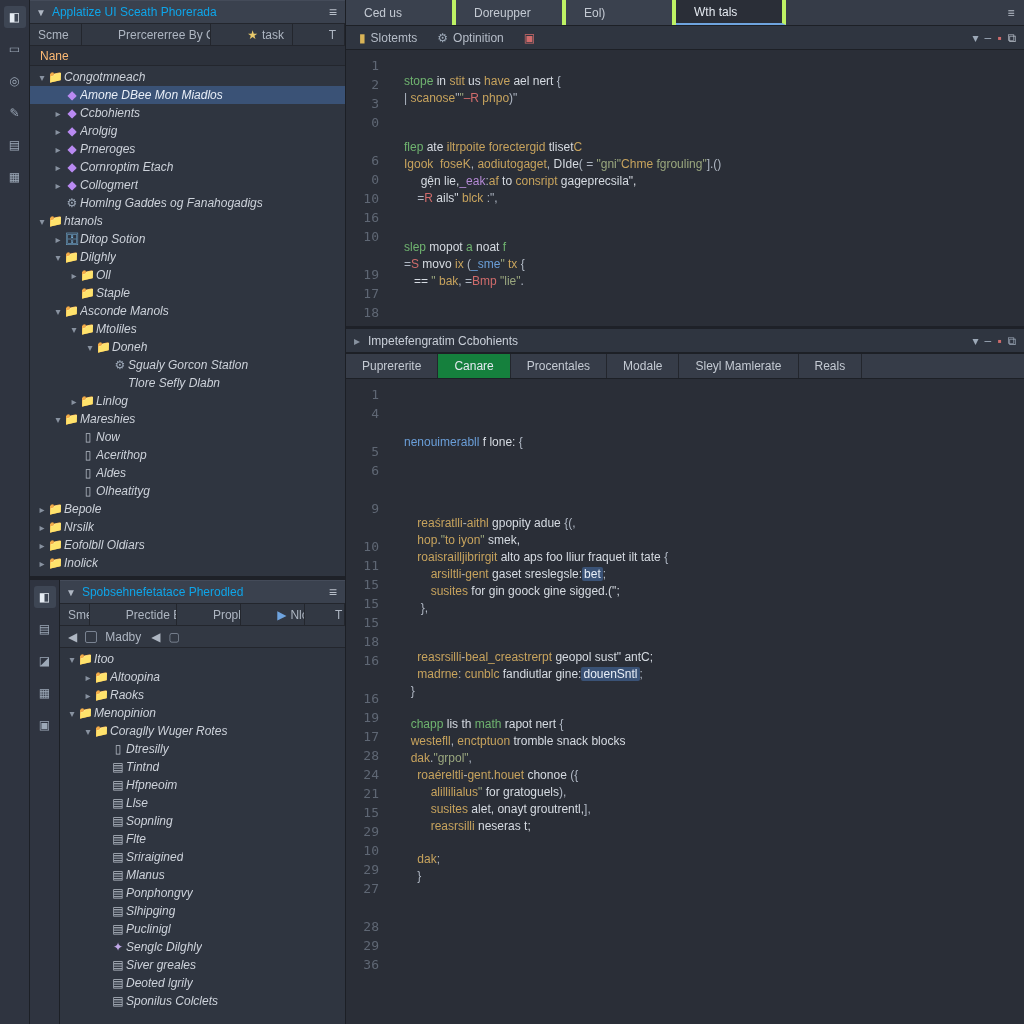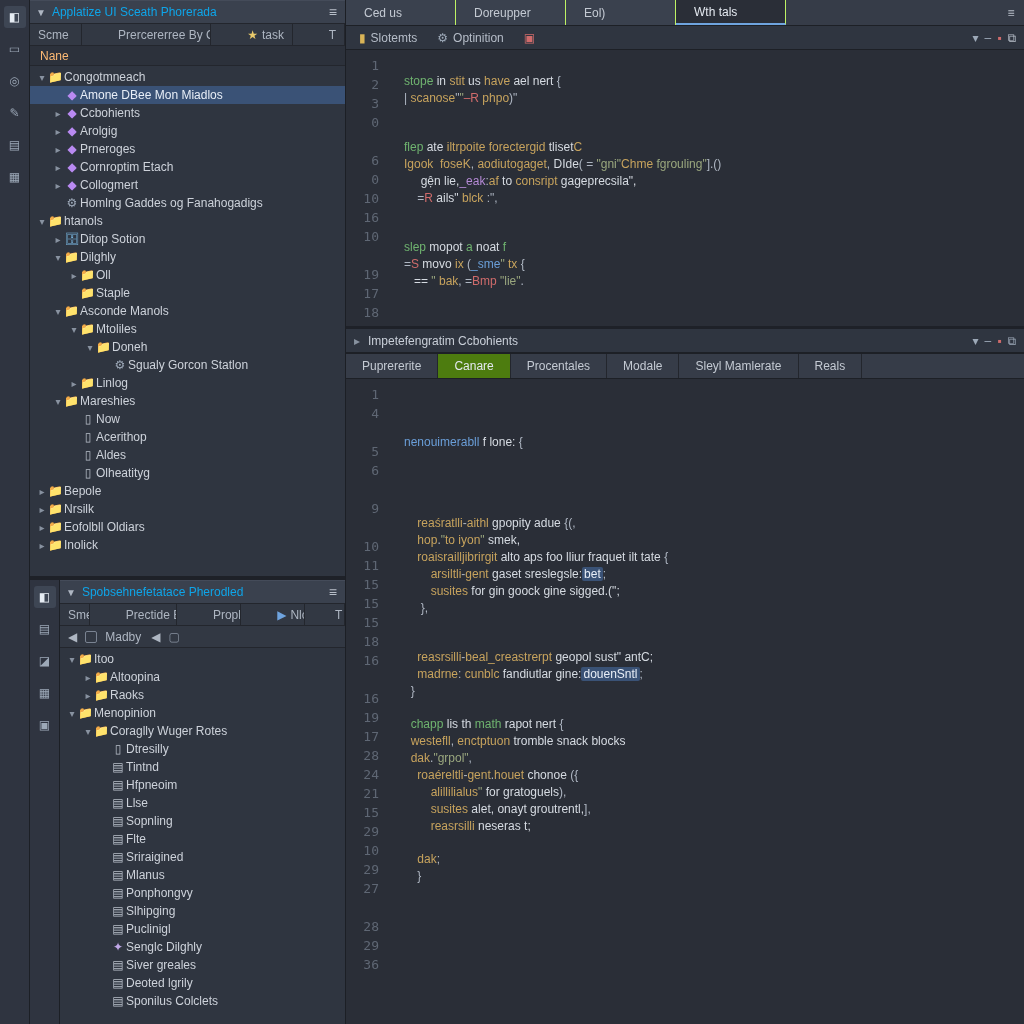--- a/index.html
+++ b/index.html
@@ -24,21 +24,21 @@
   .subbar .iconcell { width:24px; justify-content:center; padding:0;}
   .colhdr { height:20px; background:#2c313b; display:flex; align-items:center; padding:0 10px; color:#fdba74; border-bottom:1px solid #23262d;}
   .tree { flex:1; overflow:auto; padding:2px 0 6px 0; }
   .tree::-webkit-scrollbar{width:12px;height:12px;}
   .tree::-webkit-scrollbar-track{background:#2a2f38;}
   .tree::-webkit-scrollbar-thumb{background:#51596a;border-radius:3px;}
   .ti { display:flex; align-items:center; height:18px; padding-right:6px; white-space:nowrap; color:#cdd2da; cursor:default;}
   .ti.sel { background:#3a5276; color:#e8eef7;}
   .ti .exp { width:12px; text-align:center; color:#8892a0; font-size:10px; flex:none;}
   .ti .ic { width:16px; text-align:center; flex:none; font-size:12px;}
-  .ti .lbl { overflow:hidden; text-overflow:ellipsis;}
+  .ti .lbl { overflow:hidden; text-overflow:ellipsis;font-style:italic;}
   .ic-folder{color:#d9b457;}
   .ic-folder-blue{color:#6fa4df;}
   .ic-module{color:#b98af2;}
   .ic-gear{color:#9da9b8;}
   .ic-db{color:#79b7e0;}
   .ic-file{color:#b8bfc9;}
   .ic-clip{color:#b8bfc9;}
   .ic-wand{color:#c0a7e8;}
 
   .split-h { height:4px; background:#1e2128; cursor:row-resize;}
@@ -48,21 +48,21 @@
 
   
   .leftlower { display:grid; grid-template-columns:30px 1fr; flex:1; min-height:0;}
   .activitybar2 { background:#2f3440; display:flex; flex-direction:column; align-items:center; padding-top:6px; gap:10px; border-right:1px solid #1c1f25;}
   .activitybar2 .ab-item { width:22px; height:22px; display:flex; align-items:center; justify-content:center; color:#9da9b8; cursor:pointer; border-radius:3px;}
   .activitybar2 .ab-item.active { background:#3e4654; color:#e6ecf3;}
 
   
   .rightcol { display:flex; flex-direction:column; min-width:0; background:#2a2e37;}
   .tabstrip { height:26px; background:#363c48; display:flex; align-items:stretch; border-bottom:1px solid #1d2026;}
-  .tab { padding:0 18px; display:flex; align-items:center; color:#c4cad3; border-right:1px solid #bef264; background:#3a414e; cursor:pointer; min-width:110px;}
+  .tab { padding:0 18px; display:flex; align-items:center; color:#c4cad3; border-right:4px solid #bef264; background:#3a414e; cursor:pointer; min-width:110px;}
   .tab.active { background:#2a2e37; color:#e4e9f0; border-bottom:2px solid #6fa4df; }
   .tabstrip .spacer { flex:1; }
   .tabstrip .menu-icon { width:26px; display:flex; align-items:center; justify-content:center; color:#b8bfc9; cursor:pointer;}
   .crumbbar { height:24px; background:#2f3540; display:flex; align-items:center; gap:10px; padding:0 8px; border-bottom:1px solid #1d2026; color:#b6bdc8;}
   .crumbbar .citem { display:flex; align-items:center; gap:5px; cursor:pointer; padding:2px 4px; border:1px solid transparent; border-radius:3px;}
   .crumbbar .right { margin-left:auto; display:flex; gap:6px;}
   .crumbbar .ricon { cursor:pointer; color:#9da9b8;}
   .crumbbar .ricon.red { color:#cf6b6b;}
   .crumbbar .ricon.close { color:#b8bfc9;}
 
@@ -74,21 +74,21 @@
   .tok-fn2{color:#c7a35d;}
   .tok-id{color:#d6dbe2;}
   .tok-str{color:#9aa77e;}
   .tok-punc{color:#aeb6c2;}
   .tok-const{color:#6a9ed8;}
   .tok-hl{background:#3a5276; color:#e8eef7; padding:0 2px; border-radius:2px;}
   .tok-red{color:#cf6b6b;}
   .tok-kw3{color:#b58ad6;}
   .panel-tabs { height:26px; background:#363c48; display:flex; align-items:stretch; border-bottom:1px solid #1d2026; border-top:1px solid #1d2026;}
   .panel-tabs .ptab { padding:0 16px; display:flex; align-items:center; color:#c4cad3; background:#363c48; cursor:pointer; border-right:1px solid #23262d;}
-  .panel-tabs .ptab.active { background:#4d7c0f; color:#e4e9f0;}
+  .panel-tabs .ptab.active { background:#15803d; color:#e4e9f0;}
   .panel-tabs .spacer{flex:1;}
   .panel-title { height:24px; background:#2f3540; display:flex; align-items:center; padding:0 8px; gap:8px; border-bottom:1px solid #1d2026; color:#c9cfd8;}
   .panel-title .right { margin-left:auto; display:flex; gap:6px;}
   .panel-title .ricon { cursor:pointer; color:#9da9b8;}
 
   .ed-split { height:3px; background:#1e2128; cursor:row-resize;}
 
   
   .upper-editor { height: 300px; display:flex; flex-direction:column;}
   .lower-editor { flex:1; display:flex; flex-direction:column; min-height:0;}
@@ -206,20 +206,25 @@
           </div>
           <div class="ti" style="padding-left: 54px;">
             <span class="exp">▾</span>
             <span class="ic ic-folder">📁</span>
             <span class="lbl">Doneh</span>
           </div>
           <div class="ti" style="padding-left: 70px;">
             <span class="exp"> </span>
             <span class="ic ic-gear">⚙</span>
             <span class="lbl">Sgualy Gorcon Statlon</span>
+          </div>
+          <div class="ti" style="padding-left: 70px;">
+            <span class="exp"> </span>
+            <span class="ic "></span>
+            <span class="lbl">Tlore Sefly Dlabn</span>
           </div>
           <div class="ti" style="padding-left: 38px;">
             <span class="exp">▸</span>
             <span class="ic ic-folder">📁</span>
             <span class="lbl">Linlog</span>
           </div>
           <div class="ti" style="padding-left: 22px;">
             <span class="exp">▾</span>
             <span class="ic ic-folder">📁</span>
             <span class="lbl">Mareshies</span>

